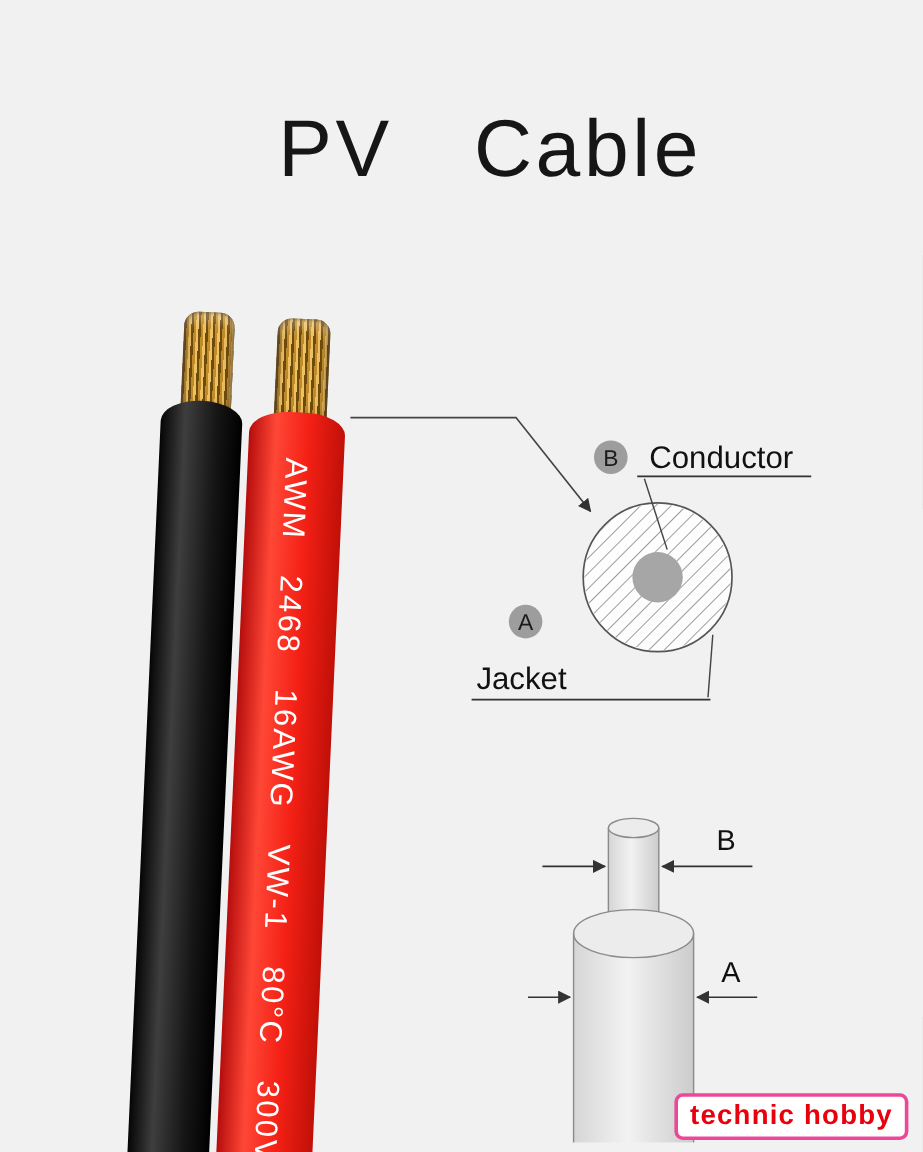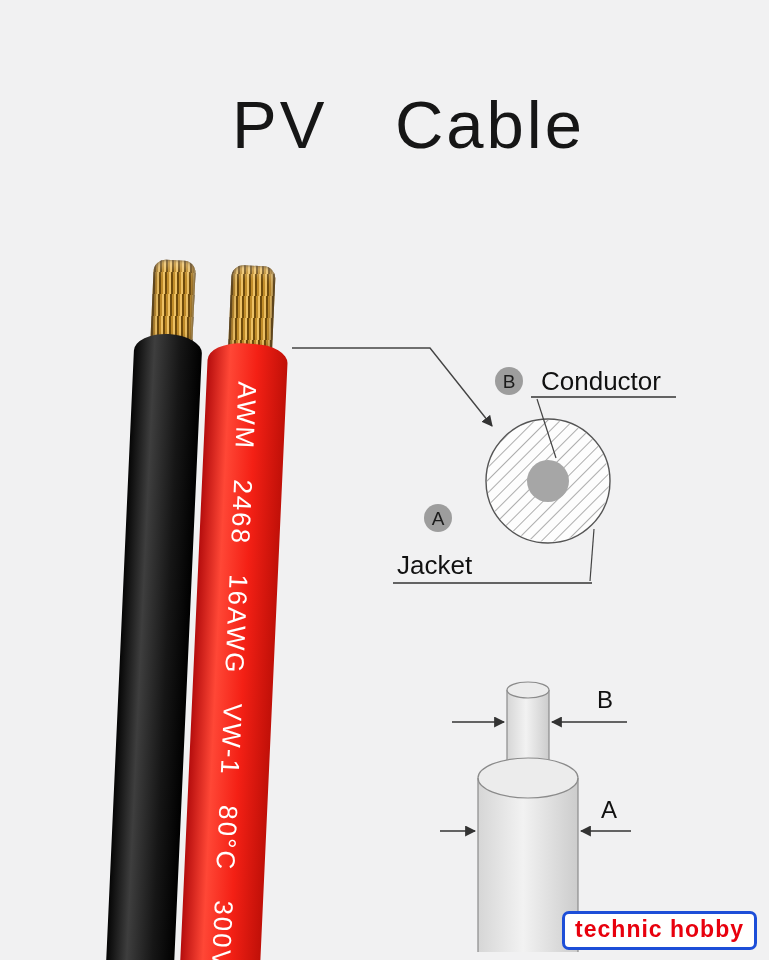--- a/index.html
+++ b/index.html
@@ -43,21 +43,21 @@
     position:absolute; left:134px; top:118px;
     transform:rotate(90deg); transform-origin:0 0;
     white-space:nowrap; color:#ffffff;
     font-size:26px; line-height:30px; letter-spacing:2px; word-spacing:20px;
   }
   
   .diagram-svg { position:absolute; left:0; top:0; width:769px; height:960px; pointer-events:none; }
   
   .logo {
     position:absolute; right:12px; bottom:10px;
-    border:3px solid #1d4ed8; border-radius:7px; background:#ffffff;
+    border:3px solid #ec4899; border-radius:7px; background:#ffffff;
     color:#e8000d; font-weight:bold; font-size:23px;
     padding:2px 10px 4px 10px; letter-spacing:1px;
   }
 </style>
 </head>
 <body>
 
 <div class="stage">
 
   <h1 class="title">PV Cable</h1>

